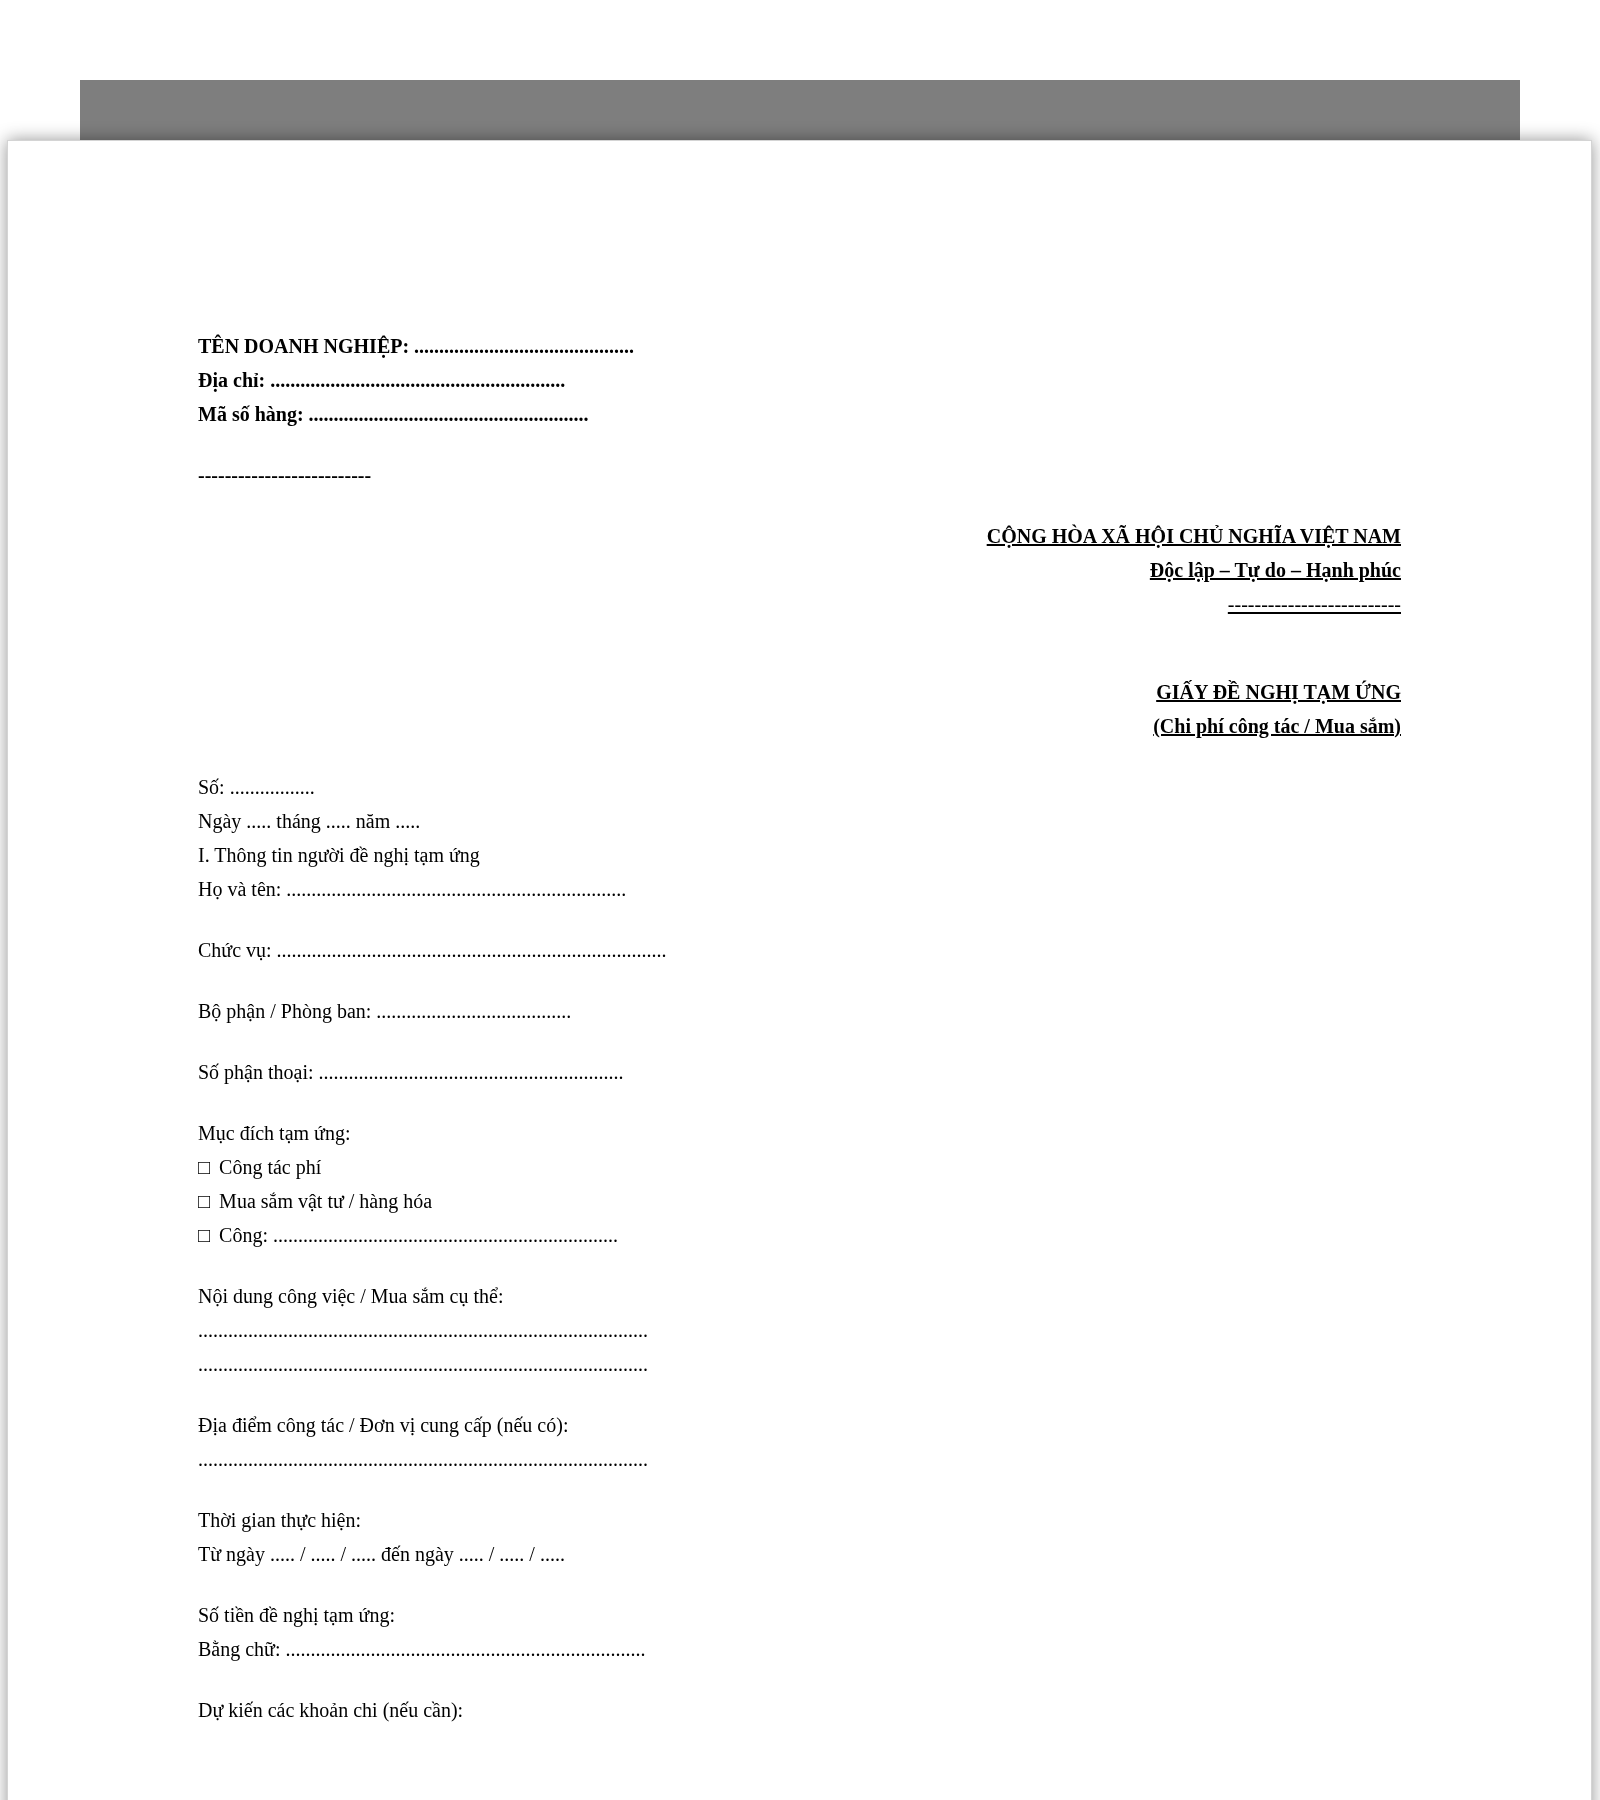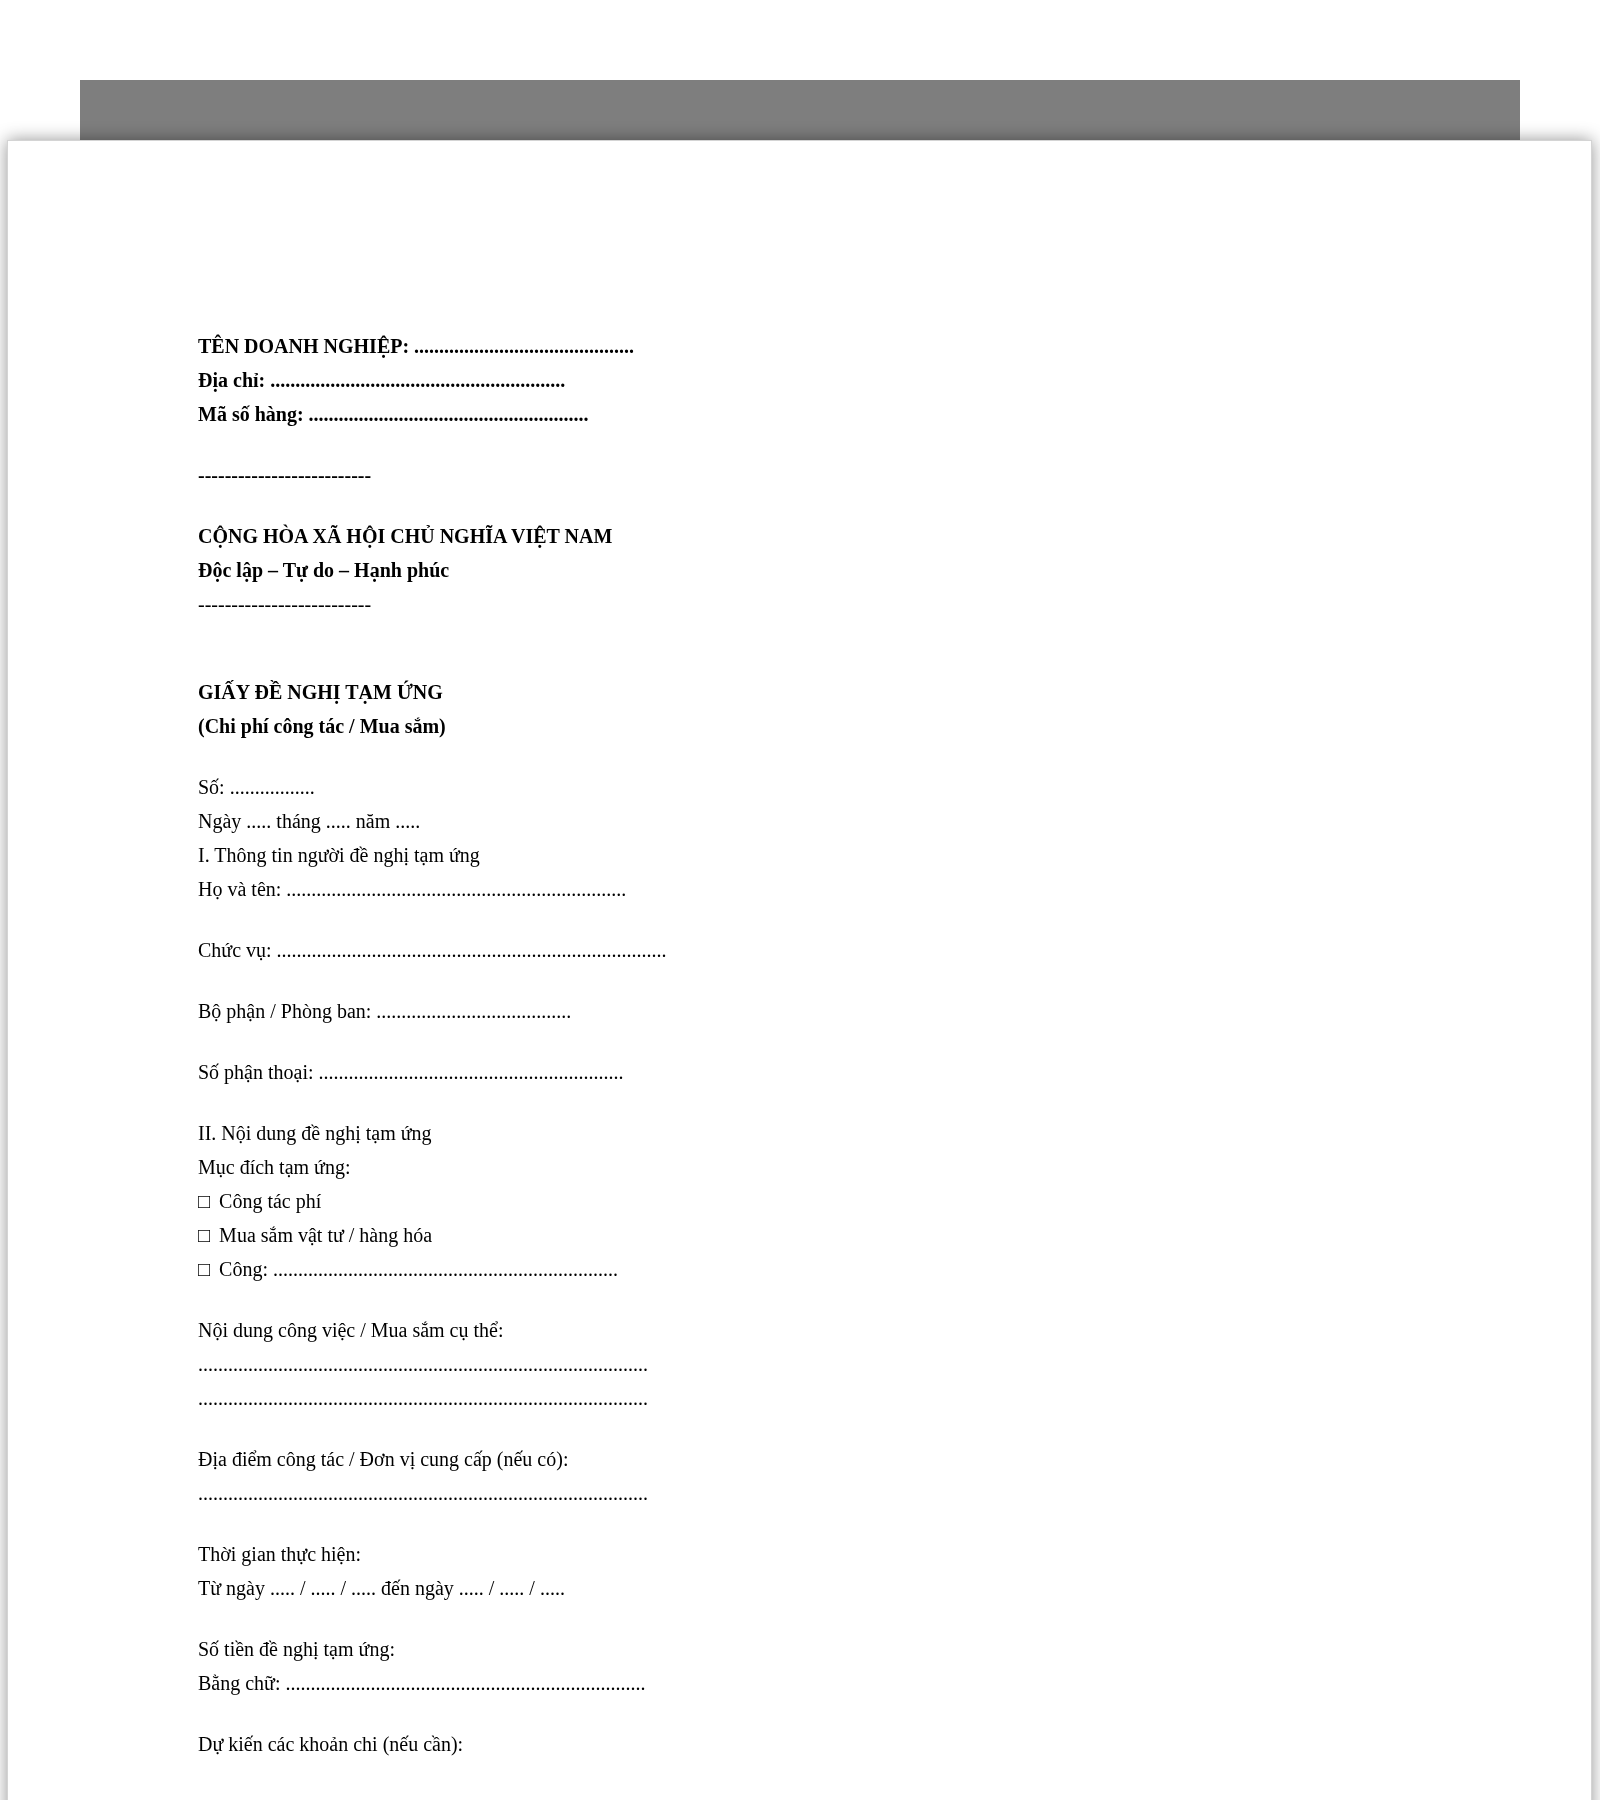--- a/index.html
+++ b/index.html
@@ -36,21 +36,21 @@
     padding: 188px 190px 0 190px;
   }
   .ln {
     font-size: 20px;
     line-height: 34px;
     height: 34px;
     white-space: nowrap;
     color: #000000;
   }
   .b { font-weight: bold; }
-  .c { text-align: left; }
+  .c { text-align: right; text-decoration: underline; }
   .sp { height: 27px; }
   .sp2 { height: 54px; }
   .cb { margin-right: 9px; }
 </style>
 </head>
 <body>
 
 <div class="gray-bar"></div>
 
 <div class="page">
@@ -83,21 +83,20 @@
 
   <div class="ln">Chức vụ: ..............................................................................</div>
   <div class="sp"></div>
 
   <div class="ln">Bộ phận / Phòng ban: .......................................</div>
   <div class="sp"></div>
 
   <div class="ln">Số phận thoại: .............................................................</div>
   <div class="sp"></div>
 
-  <div class="ln">II. Nội dung đề nghị tạm ứng</div>
   <div class="ln">Mục đích tạm ứng:</div>
 
   <div class="ln">
     <span class="cb">□</span><span>Công tác phí</span>
   </div>
   <div class="ln">
     <span class="cb">□</span><span>Mua sắm vật tư / hàng hóa</span>
   </div>
   <div class="ln">
     <span class="cb">□</span><span>Công: .....................................................................</span>

